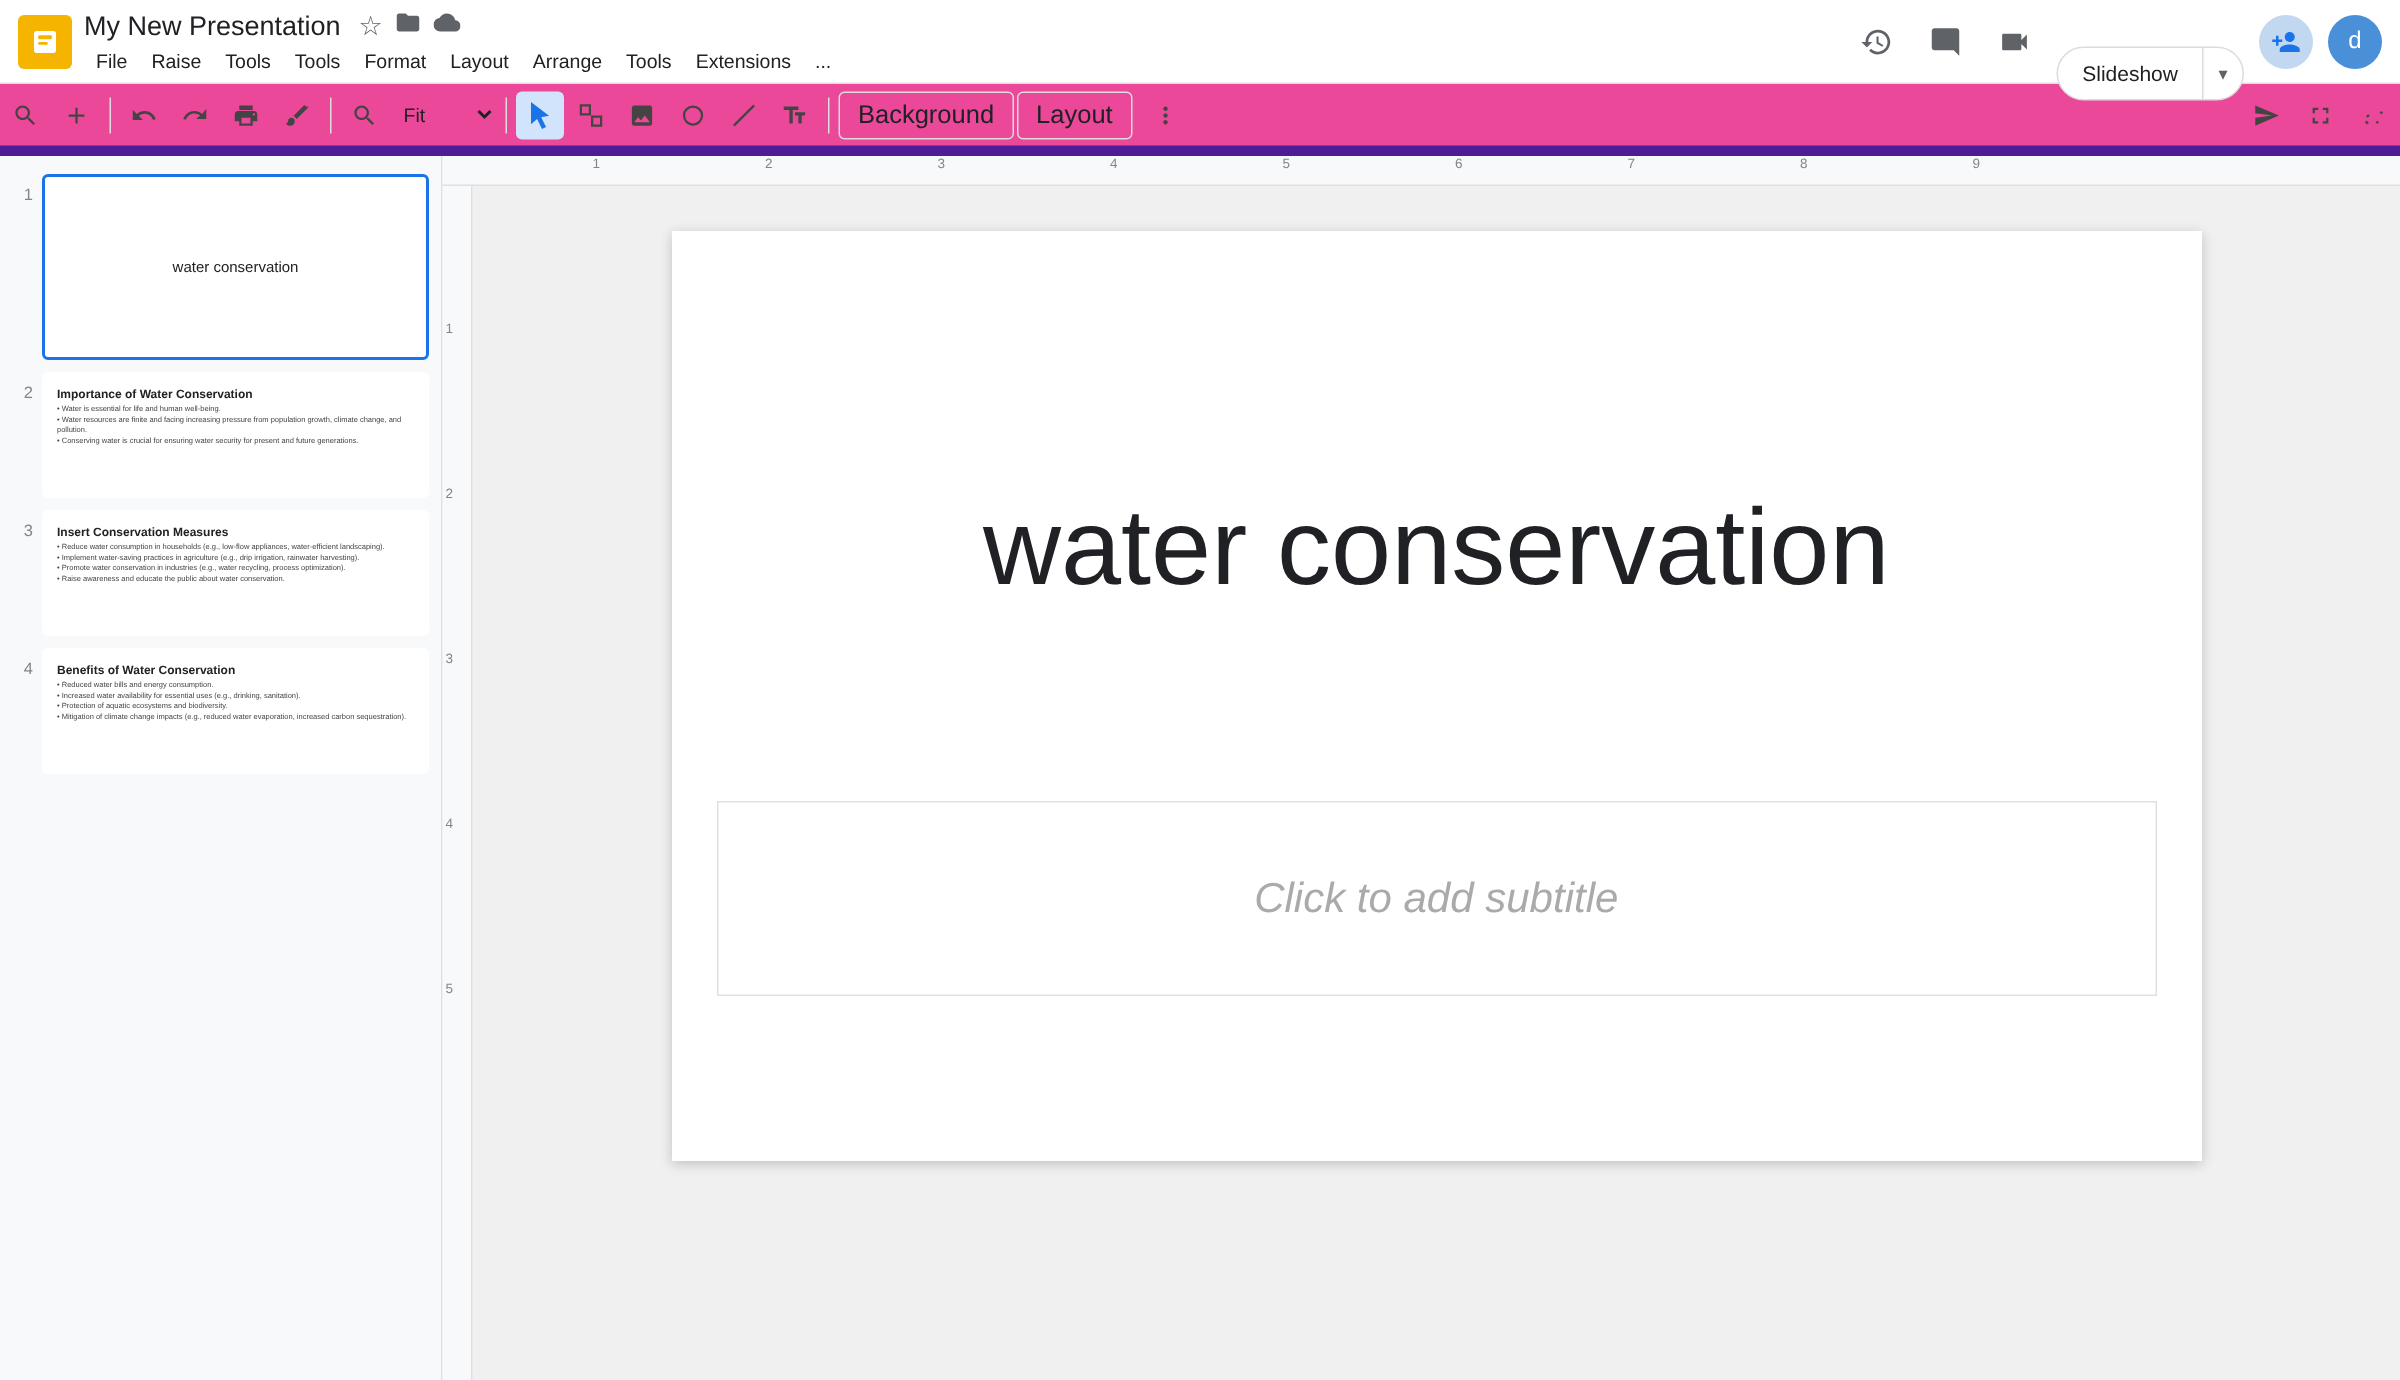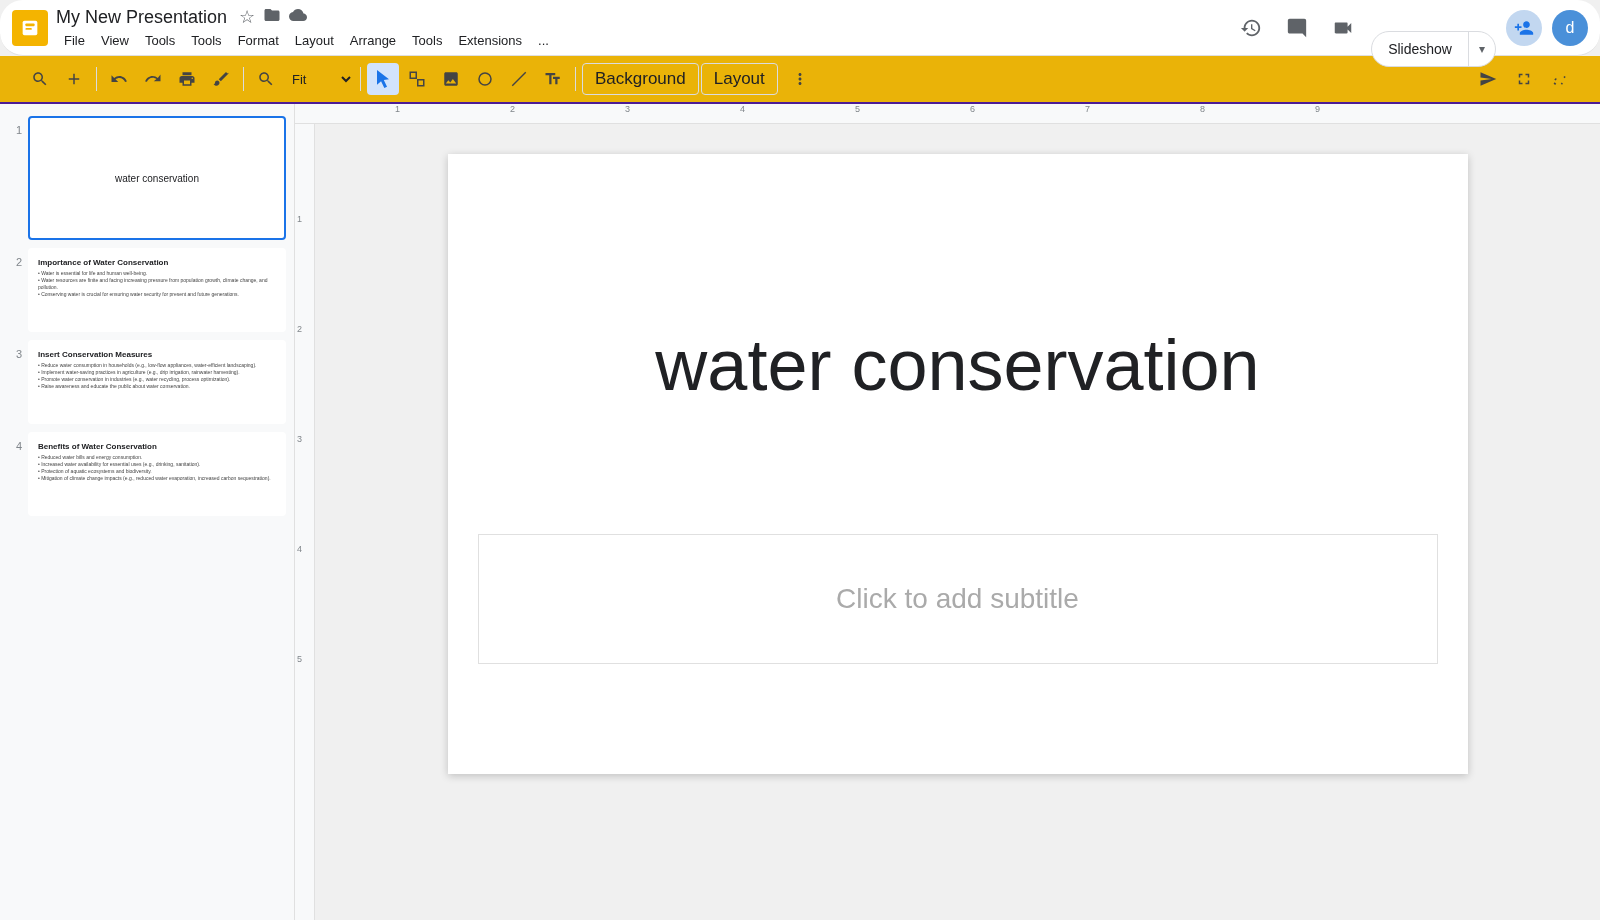--- a/index.html
+++ b/index.html
@@ -7,21 +7,20 @@
 
     
     #topbar {
       display: flex;
       align-items: center;
       height: 56px;
       background: #fff;
       padding: 0 12px;
       border-bottom: 1px solid #e0e0e0;
       gap: 8px;
-      border-radius: 23px;
     }
     #app-logo {
       width: 36px; height: 36px;
       background: #f4b400;
       border-radius: 4px;
       display: flex; align-items: center; justify-content: center;
       flex-shrink: 0;
     }
     #app-logo svg { width: 22px; height: 22px; }
     #doc-title { font-size: 18px; font-weight: 400; color: #202124; }
@@ -51,23 +50,23 @@
       width: 36px; height: 36px; border-radius: 50%;
       background: #4a90d9; display: flex; align-items: center; justify-content: center;
       color: white; font-size: 16px; font-weight: 500; cursor: pointer;
     }
 
     
     #toolbar {
       display: flex;
       align-items: center;
       height: 48px;
-      background: #eab308;
-      border-bottom: 2px solid #4c1d95;
-      padding: 0 24px;
+      background: #ec4899;
+      border-bottom: 7px solid #4c1d95;
+      padding: 0 1px;
       gap: 2px;
     }
     .tb-btn {
       background: none; border: none; cursor: pointer;
       color: #444; font-size: 16px;
       width: 32px; height: 32px;
       display: flex; align-items: center; justify-content: center;
       border-radius: 4px;
     }
     .tb-btn.active { background: #d2e3fc; }
@@ -197,20 +196,21 @@
     }
 
     #slide-subtitle-box {
       position: absolute;
       top: 380px;
       left: 30px; right: 30px;
       height: 130px;
       border: 1px solid #e0e0e0;
       display: flex; align-items: center; justify-content: center;
       cursor: pointer;
+      font-style: italic;
     }
     #slide-subtitle-placeholder {
       font-size: 28px;
       color: #aaa;
       font-family: Arial, sans-serif;
     }
   </style>
 </head>
 <body>
 
@@ -234,21 +234,21 @@
         </button>
         <button class="title-icon-btn" title="Cloud save">
           <svg width="18" height="18" viewBox="0 0 24 24" fill="#5f6368">
               <path d="M19.35 10.04C18.67 6.59 15.64 4 12 4 9.11 4 6.6 5.64 5.35 8.04 2.34 8.36 0 10.91 0 14c0 3.31 2.69 6 6 6h13c2.76 0 5-2.24 5-5 0-2.64-2.05-4.78-4.65-4.96z"></path>
             </svg>
         </button>
       </div>
     </div>
     <div id="menu-row">
       <span class="menu-item">File</span>
-      <span class="menu-item">View</span>
+      <span class="menu-item">Raise</span>
       <span class="menu-item">Tools</span>
       <span class="menu-item">Tools</span>
       <span class="menu-item">Format</span>
       <span class="menu-item">Layout</span>
       <span class="menu-item">Arrange</span>
       <span class="menu-item">Tools</span>
       <span class="menu-item">Extensions</span>
       <span class="menu-item">...</span>
     </div>
   </div>

